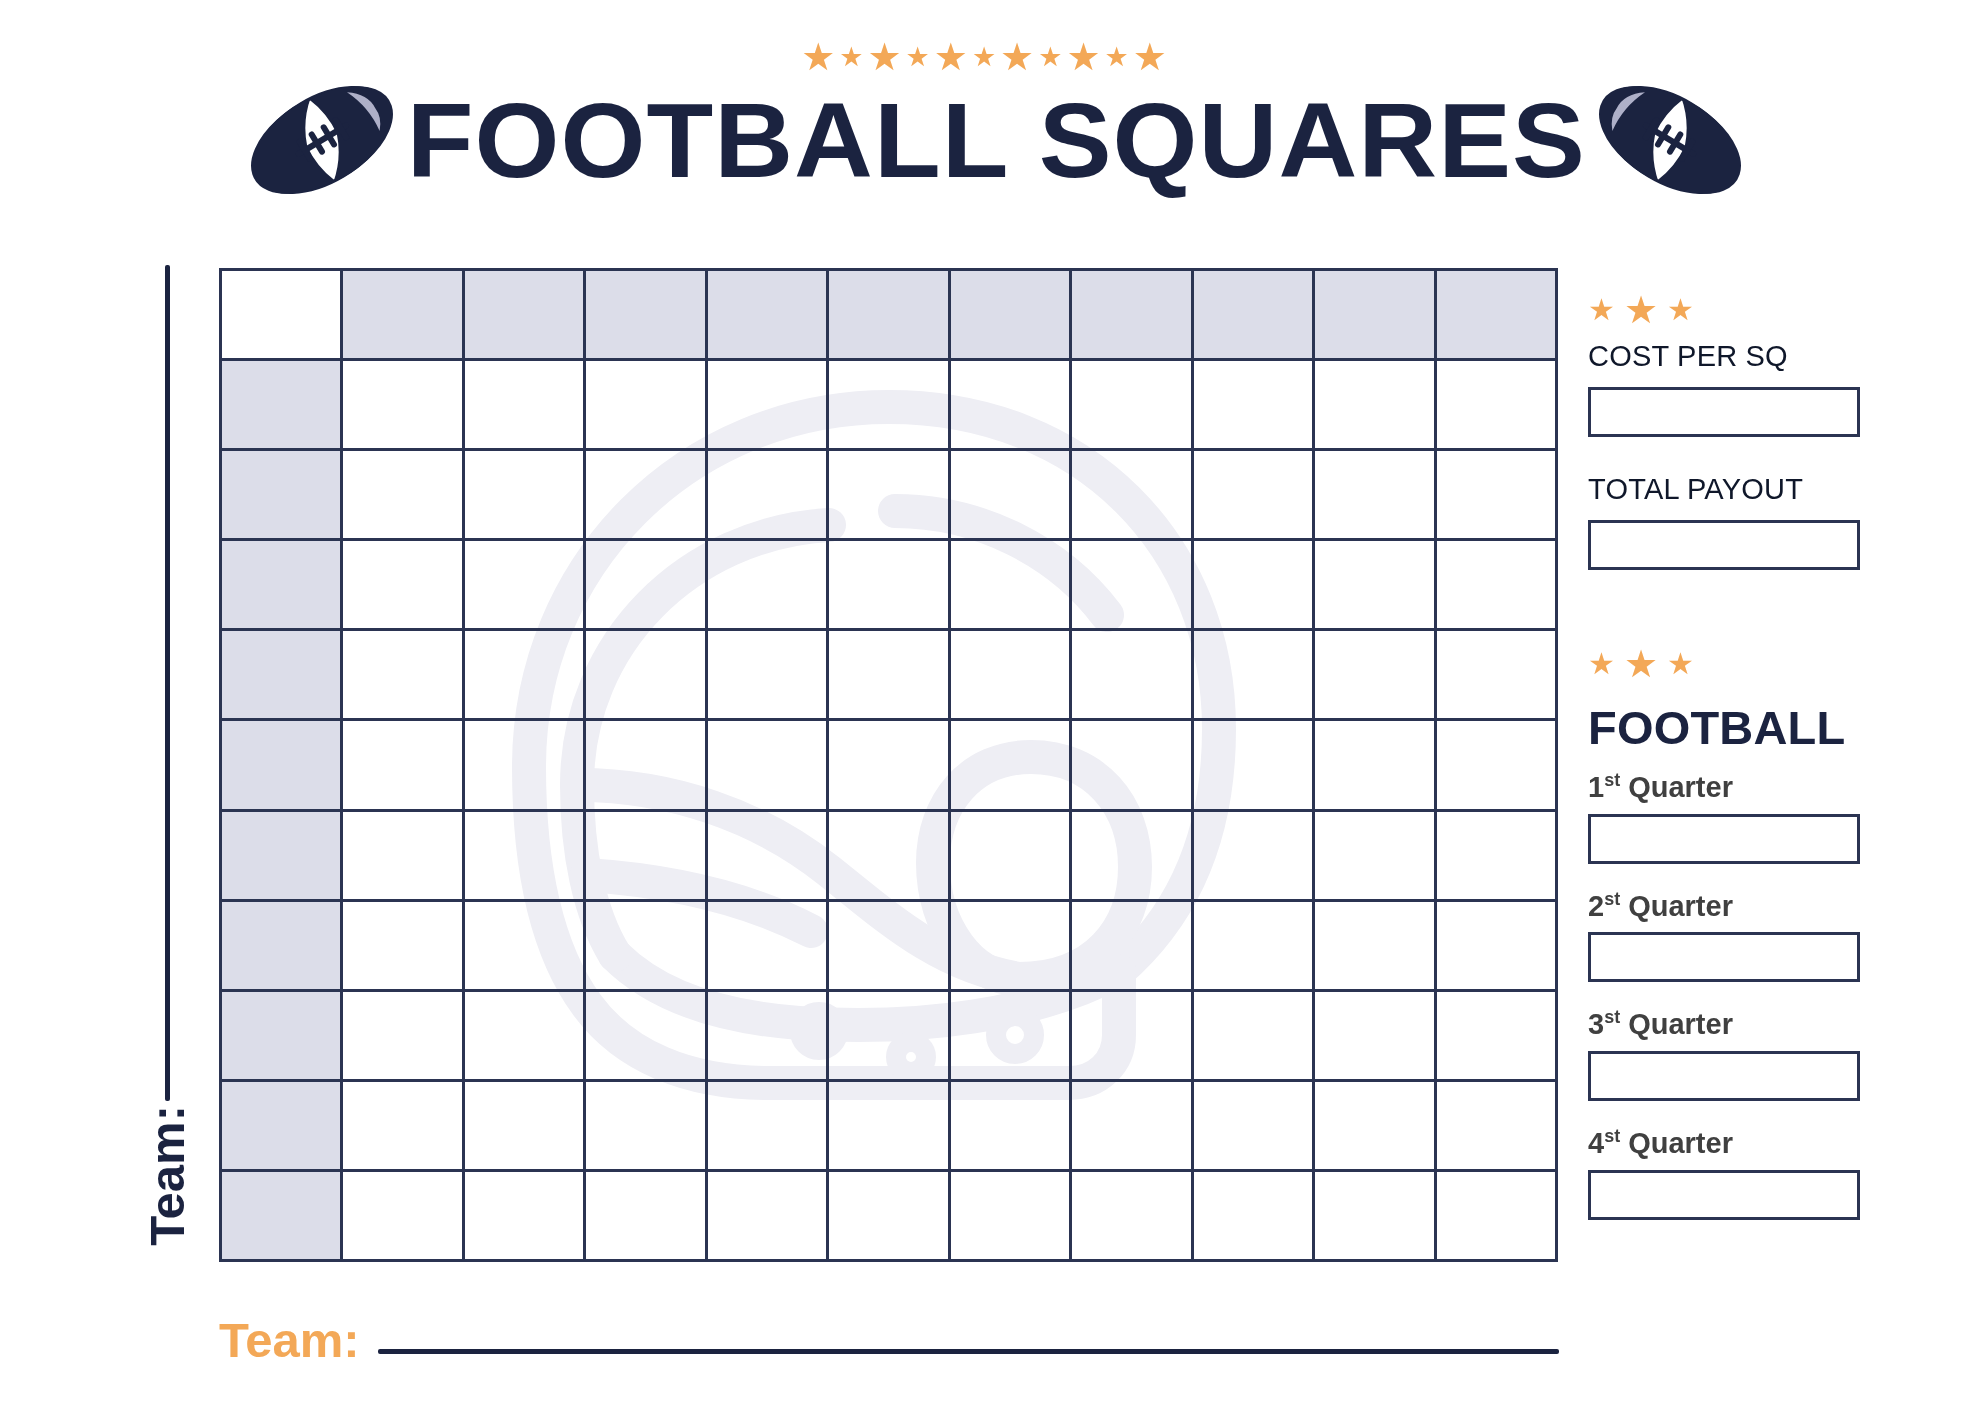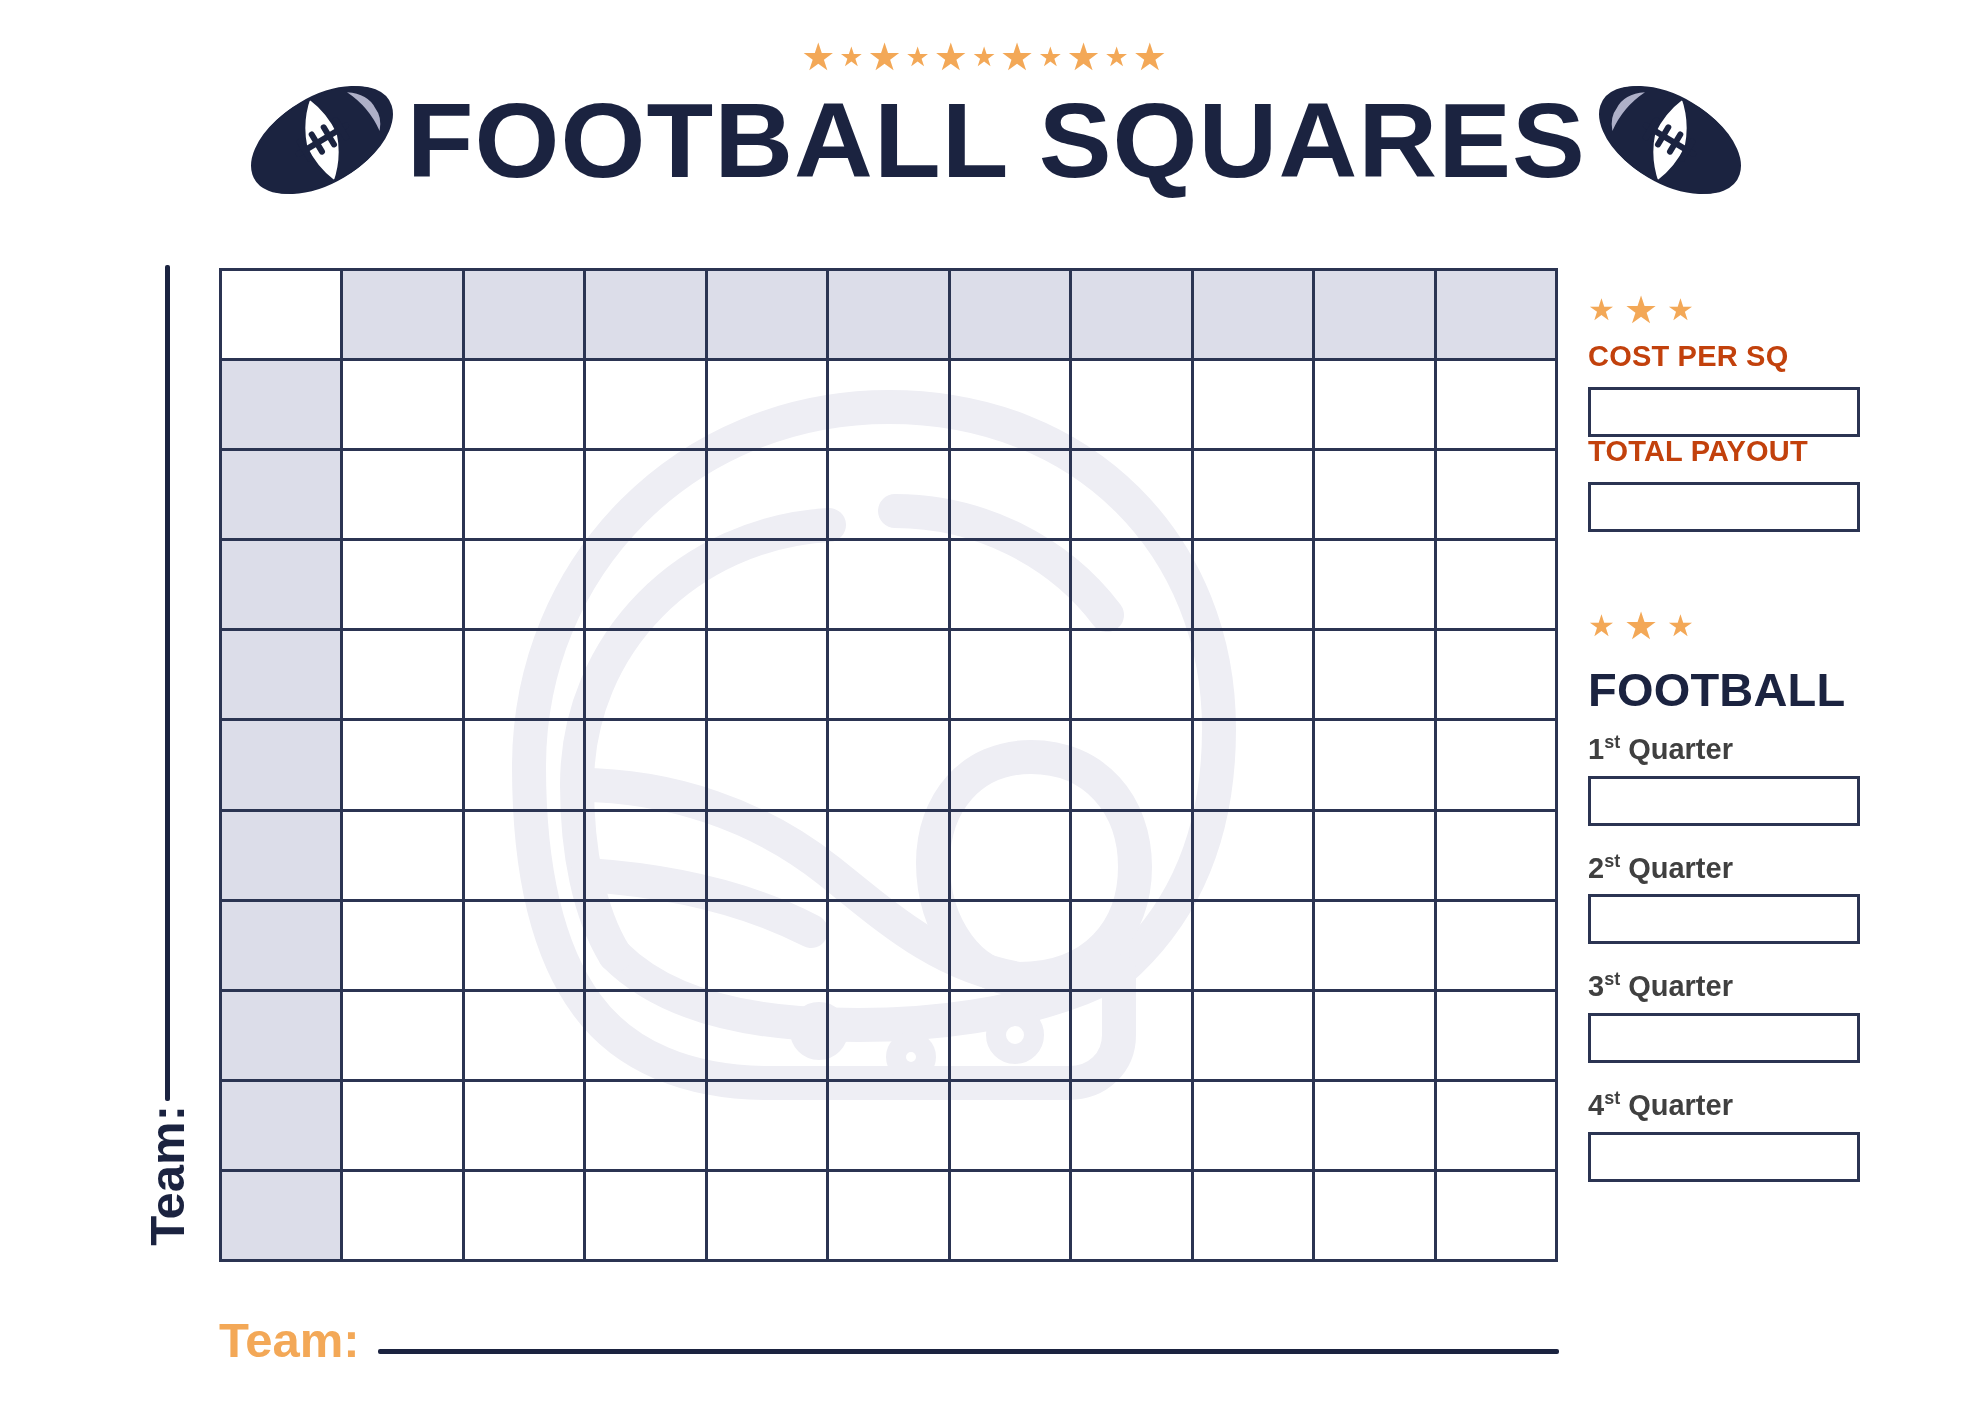--- a/index.html
+++ b/index.html
@@ -145,22 +145,22 @@
     display:flex; align-items:center; gap:9px;
     color:#f3a857; line-height:1;
     height:40px;
   }
   .mini-stars .s1{ font-size:30px; }
   .mini-stars .s2{ font-size:38px; }
   .mini-stars .s3{ font-size:30px; }
 
   .panel-h{
     font-size:29px;
-    font-weight:bold;
-    color:#c2410c;
+    font-weight:normal;
+    color:#0f172a;
     letter-spacing:.2px;
     line-height:1;
     white-space:nowrap;
   }
   .panel-big-h{
     font-size:47px;
     font-weight:bold;
     color:#1b2340;
     letter-spacing:.2px;
     line-height:1;
@@ -178,21 +178,21 @@
     color:#404040;
     line-height:1;
     white-space:nowrap;
   }
   .q-label sup{ font-size:.62em; vertical-align:super; }
 
   .sp-mt-12{ margin-top:12px; }
   .sp-mt-16{ margin-top:16px; }
   .sp-mt-20{ margin-top:20px; }
   .sp-mt-26{ margin-top:26px; }
-  .sp-mt-38{ }
+  .sp-mt-38{ margin-top:38px; }
   .sp-mt-74{ margin-top:74px; }
 </style>
 </head>
 <body>
 
 <div id="page">
 
   <div id="star-strip">
     <span class="st big">★</span>
     <span class="st sml">★</span>

